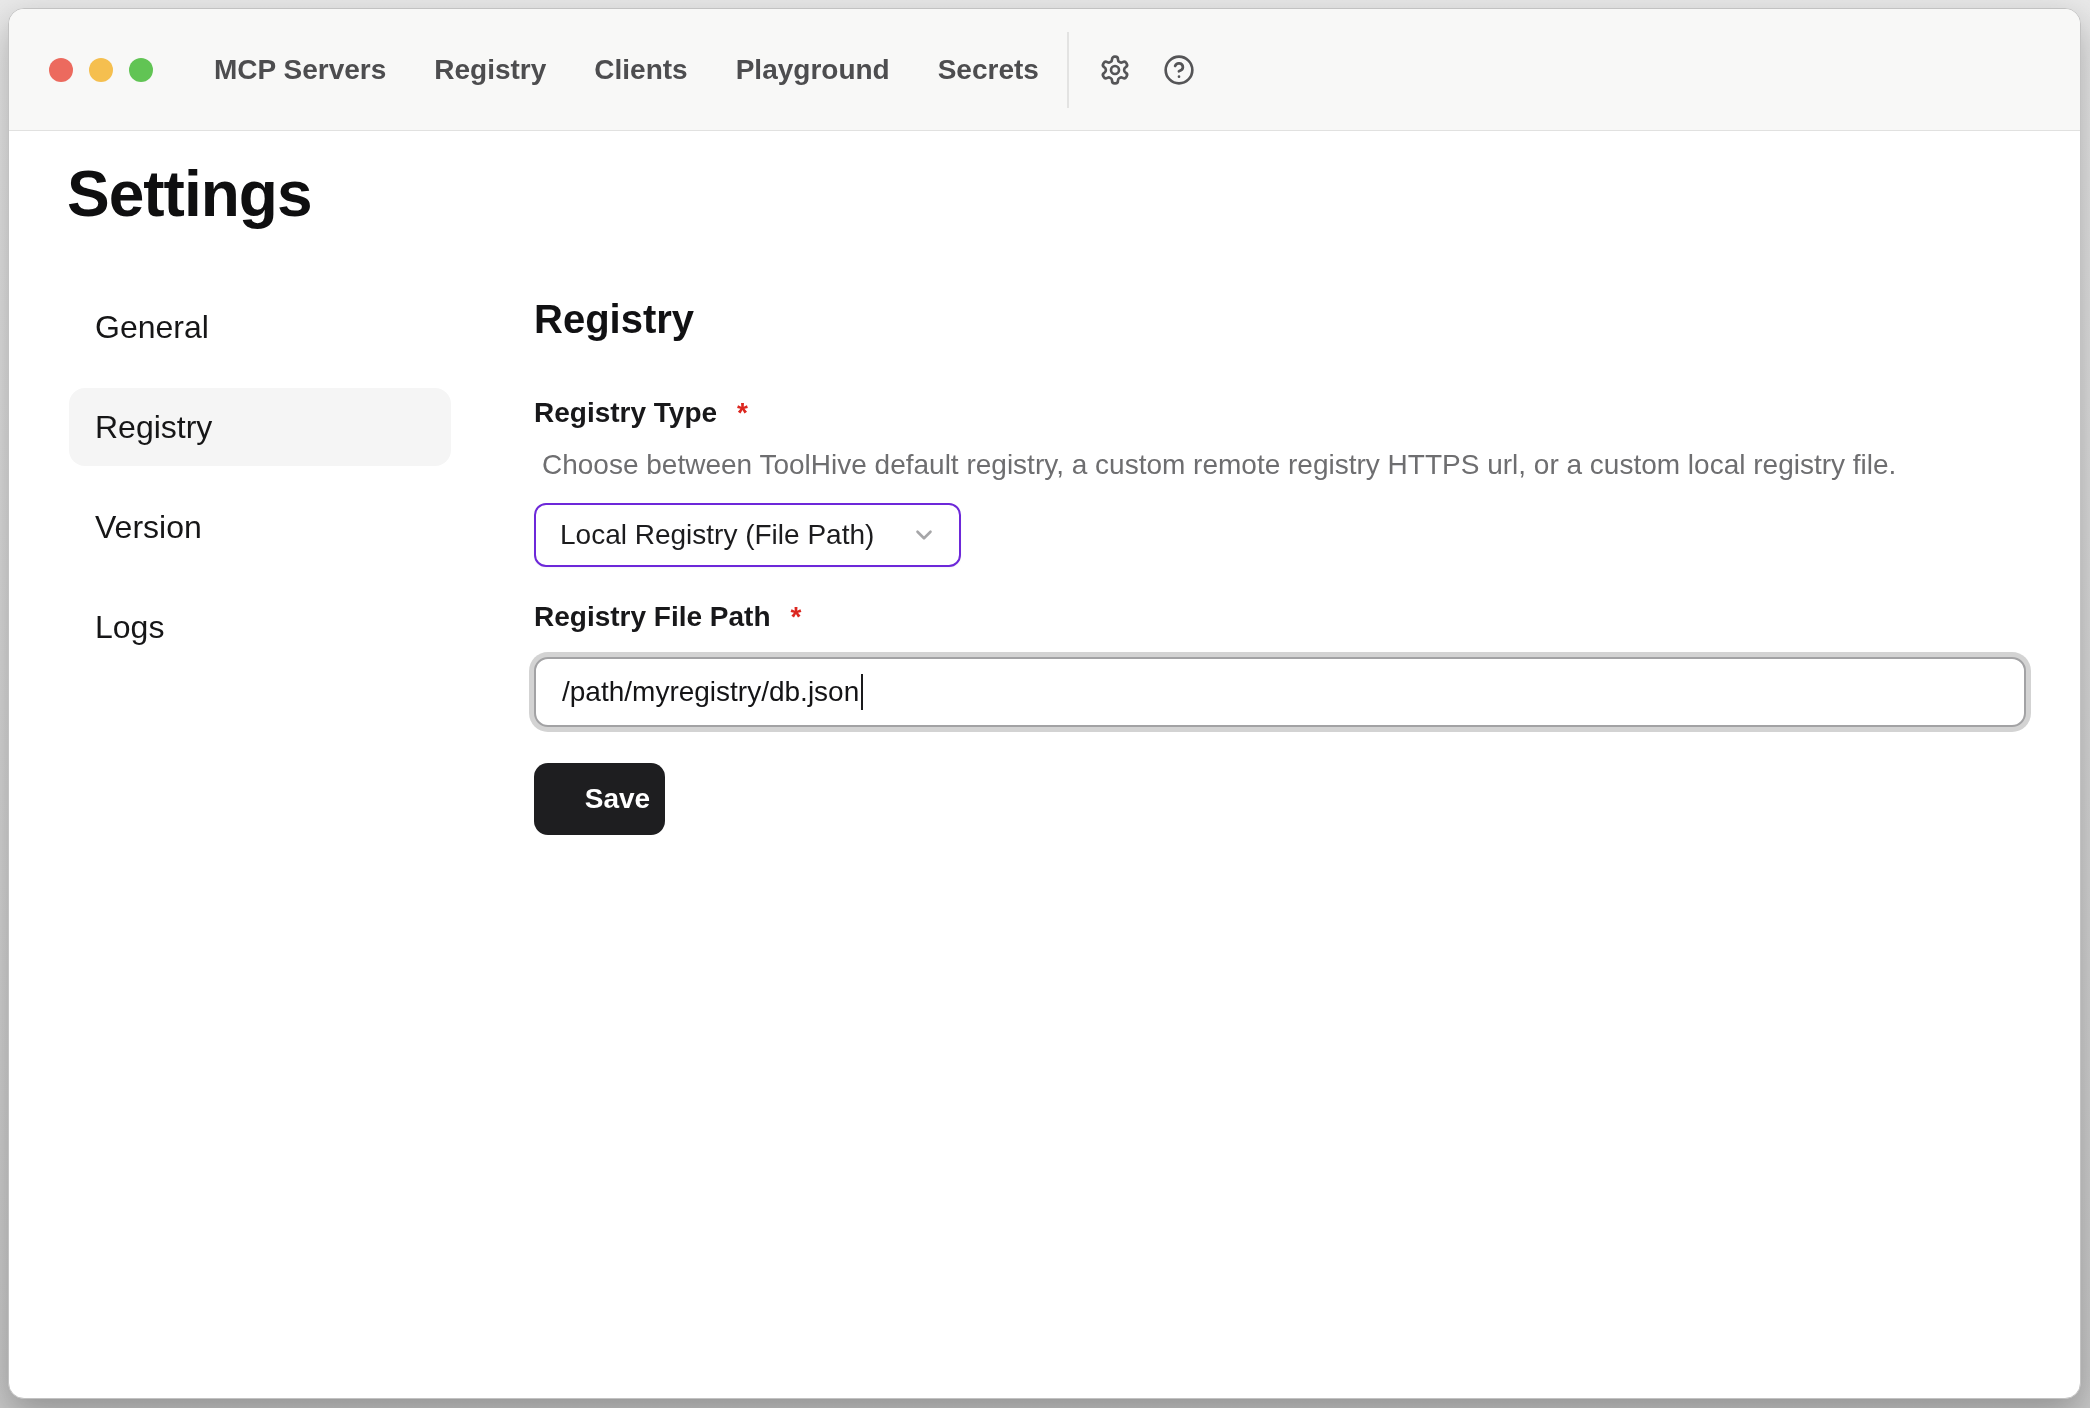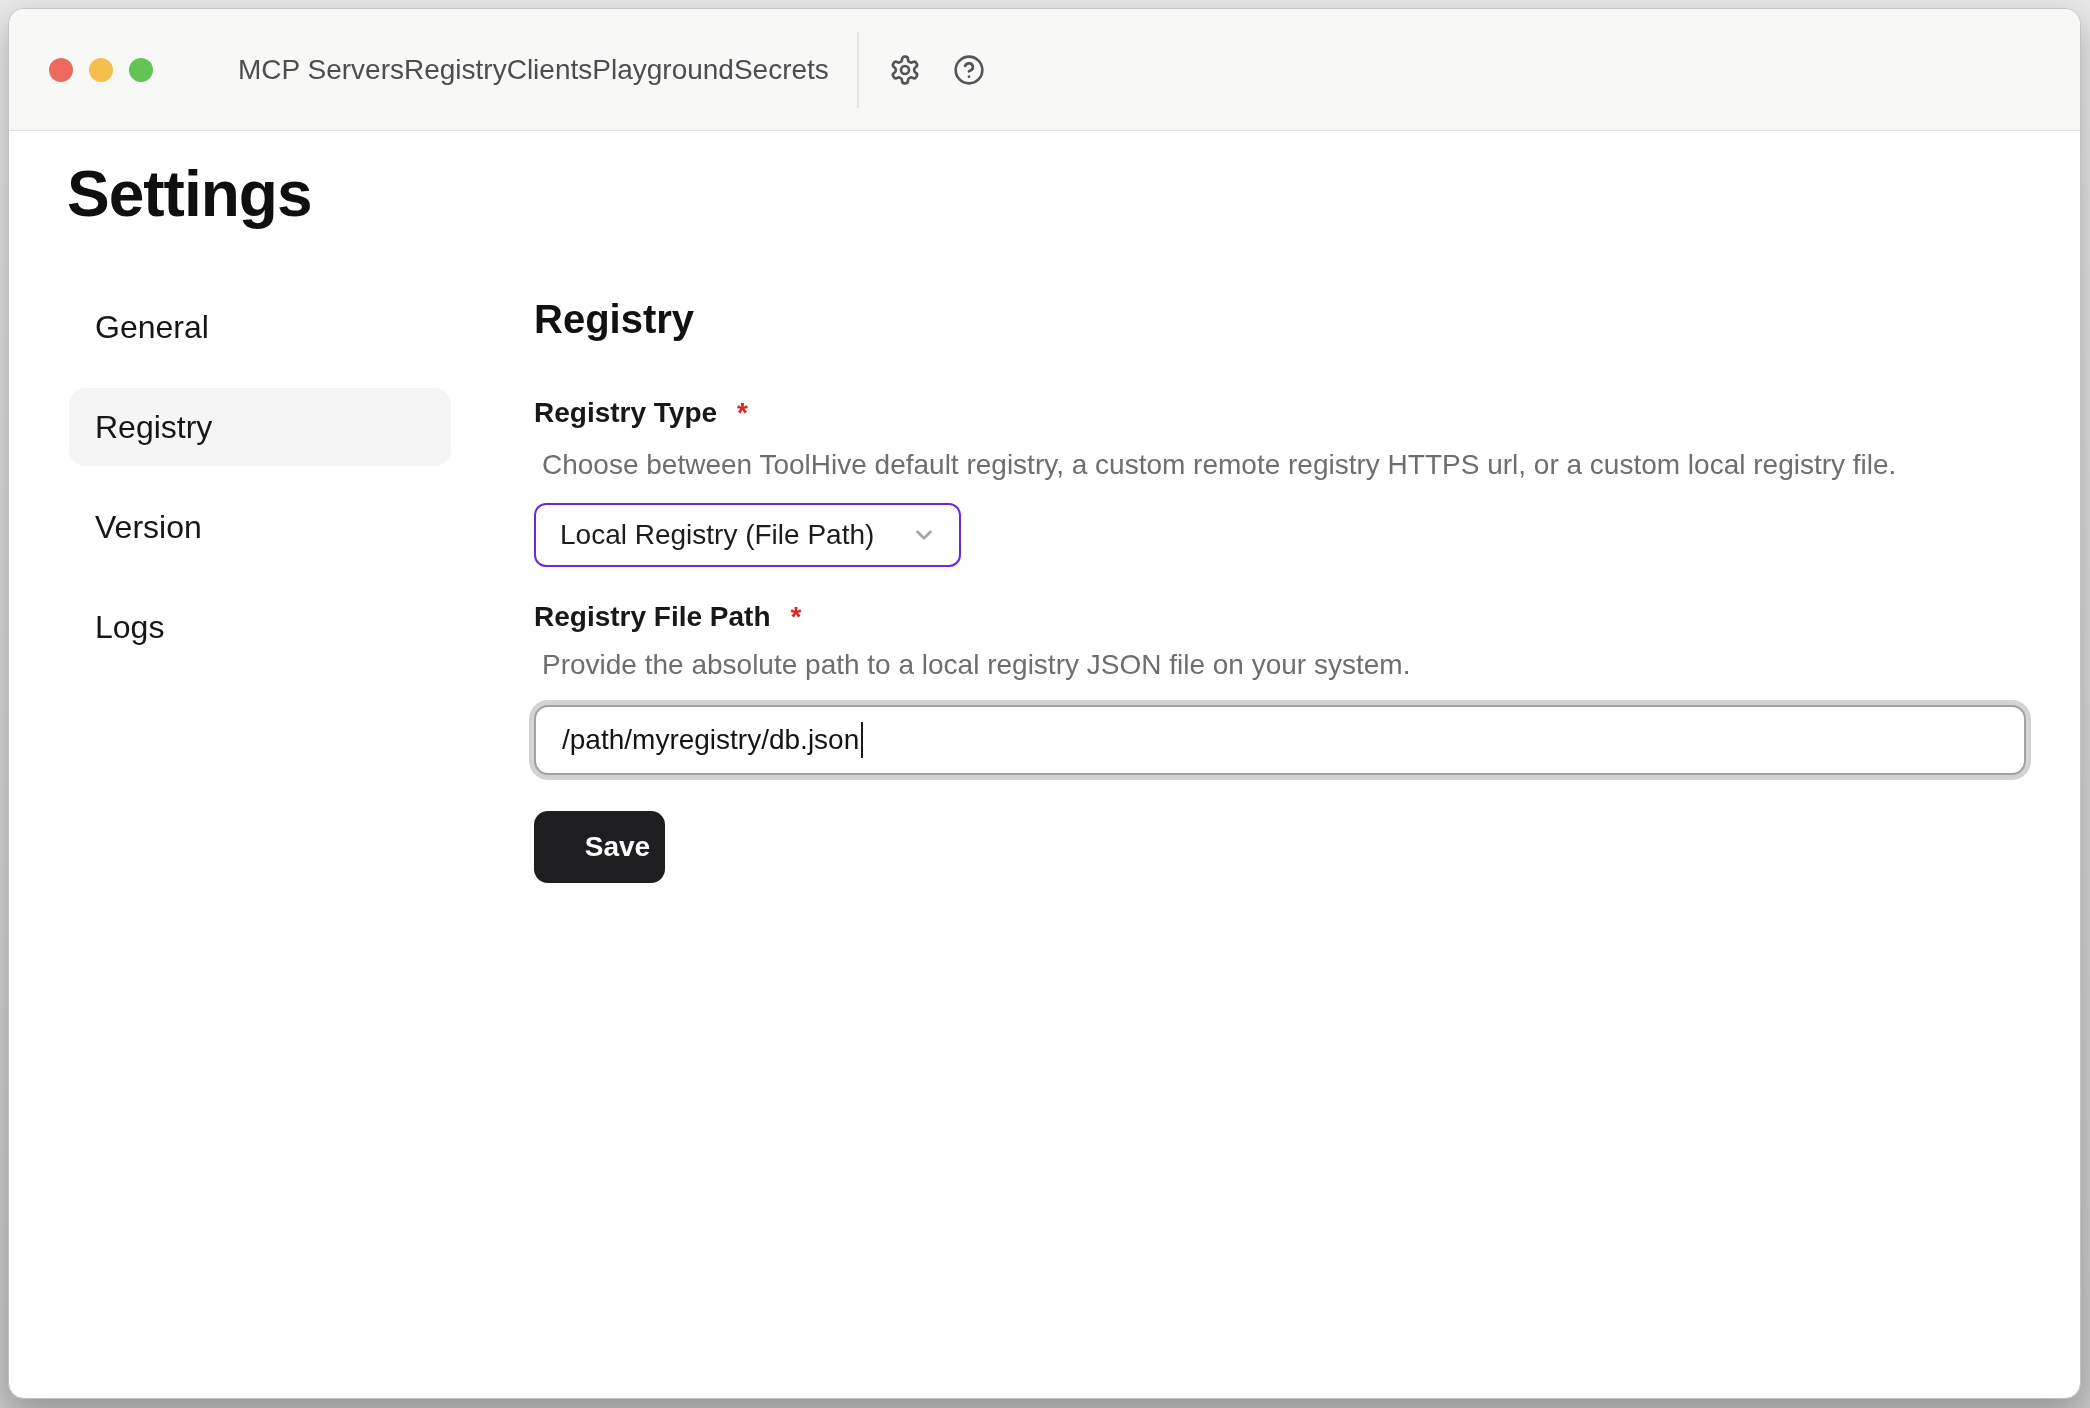--- a/index.html
+++ b/index.html
@@ -19,21 +19,21 @@
   .titlebar {
     position:absolute; left:0; top:0; right:0; height:122px;
     background:#f8f8f7; border-bottom:1px solid #e1e1e0;
     display:flex; align-items:center; padding-left:40px;
   }
   .lights { display:flex; gap:16px; }
   .light { width:24px; height:24px; border-radius:50%; }
   .light.red    { background:#ec6a5e; }
   .light.yellow { background:#f5bf4f; }
   .light.green  { background:#61c454; }
-  .nav { display:flex; margin-left:85px; align-items:center; }
+  .nav { display:flex; gap:48px; margin-left:61px; align-items:center;font-weight:bold; }
   .nav-item {
     font-size:28px; color:#4d4d4f; line-height:122px; cursor:default;
     white-space:nowrap;
   }
   .tb-divider { width:2px; height:76px; background:#e3e3e2; margin-left:28px; }
   .tb-icon {
     width:36px; height:36px; margin-left:28px; display:flex;
     align-items:center; justify-content:center; color:#555557;
   }
   .tb-icon svg { width:32px; height:32px; stroke:#555557; stroke-width:2;
@@ -147,21 +147,20 @@
       <span class="value">Local Registry (File Path)</span>
       <svg viewBox="0 0 24 24">
           <path d="m6 9 6 6 6-6"></path>
         </svg>
     </div>
 
     <div class="field-label second">
       <span>Registry File Path</span>
       <span class="req">*</span>
     </div>
-    <div class="field-desc second">Provide the absolute path to a local registry JSON file on your system.</div>
 
     <div class="text-field">
       <span class="value">/path/myregistry/db.json</span>
       <span class="caret"></span>
     </div>
 
     <button class="save-btn">Save</button>
   </div>
 
 </div>

